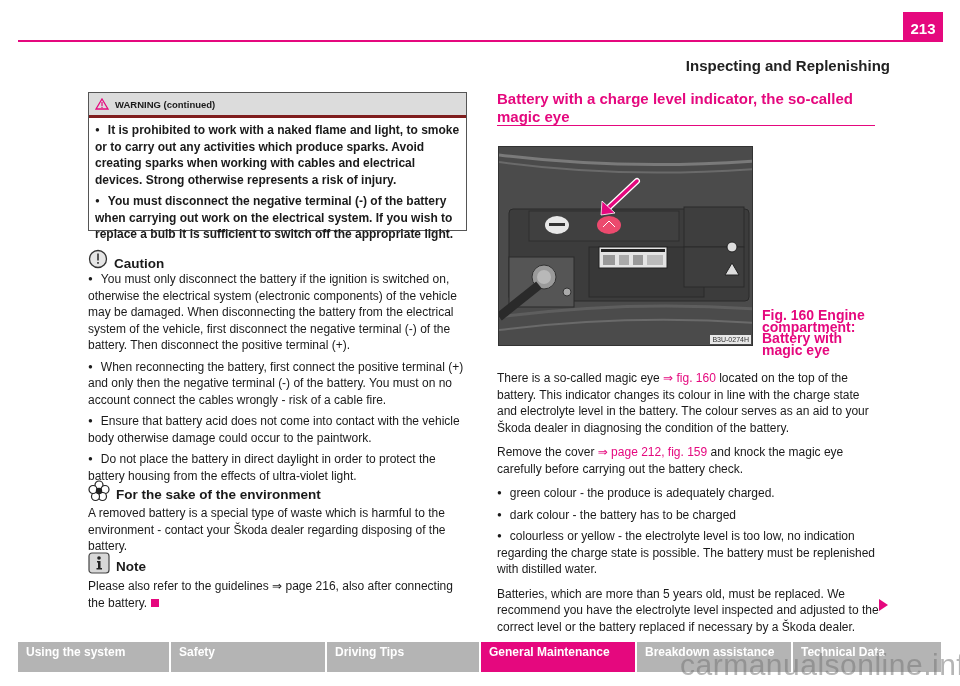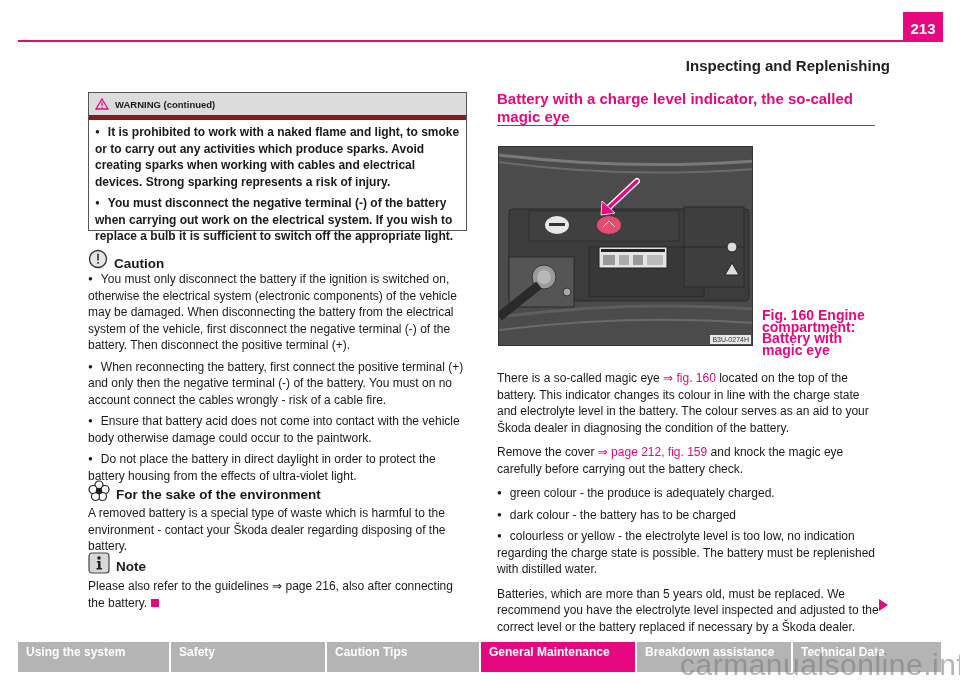--- a/index.html
+++ b/index.html
@@ -2,21 +2,21 @@
 <html><head>
 <meta charset="utf-8">
 <style>
   html, body { margin:0; padding:0; }
   body { width:960px; height:686px; position:relative; background:#ffffff; font-family:"Liberation Sans", sans-serif; color:#1a1a1a; overflow:hidden; }
   .header-title { position:absolute; left:620px; top:21px; width:270px; text-align:right; font-weight:bold; font-size:15px; color:#222;margin-top:36px; }
   .page-num { position:absolute; left:903px; top:12px; width:40px; height:28px; background:#e5087e; color:#fff; font-weight:bold; font-size:15px; text-align:center; line-height:33px; }
   .header-rule { position:absolute; left:18px; top:40px; width:925px; height:2px; background:#e5087e; }
 
   .warning-box { position:absolute; left:88px; top:92px; width:379px; height:139px; border:1px solid #555; box-sizing:border-box; }
-  .warning-head { height:22px; background:#dcdcdc; border-bottom:5px solid #7f1d1d; display:flex; align-items:center; padding-left:6px; font-size:9.5px; font-weight:bold; }
+  .warning-head { height:22px; background:#dcdcdc; border-bottom:3px solid #7f1d1d; display:flex; align-items:center; padding-left:6px; font-size:9.5px; font-weight:bold; }
   .warning-head svg { margin-right:6px; }
   .warning-body { padding:4px 6px; font-size:12px; font-weight:bold; line-height:16.5px; }
   .warning-body p { margin:0 0 5px 0; }
 
   .sec-head { position:absolute; display:flex; align-items:center; font-weight:bold; font-size:13.5px; }
   .sec-head .ic { margin-right:6px; }
   .body-text { position:absolute; font-size:12px; line-height:16.5px; }
   .body-text p { margin:0 0 5px 0; }
   .bullet::before { content:"\25CF"; font-size:8px; vertical-align:2px; margin-right:8px; }
   .pink { color:#e5087e; }
@@ -46,21 +46,21 @@
 <div class="warning-box">
   <div class="warning-head">
     <svg width="14" height="12" viewBox="0 0 14 12">
         <path d="M7 1 L13 11 L1 11 Z" fill="none" stroke="#e5087e" stroke-width="1.3"></path>
         <rect x="6.4" y="4" width="1.2" height="4" fill="#e5087e"></rect>
         <rect x="6.4" y="8.8" width="1.2" height="1.2" fill="#e5087e"></rect>
       </svg>
     <span>WARNING (continued)</span>
   </div>
   <div class="warning-body">
-    <p class="bullet">It is prohibited to work with a naked flame and light, to smoke or to carry out any activities which produce sparks. Avoid creating sparks when working with cables and electrical devices.  Strong sparking represents a risk of injury.</p>
+    <p class="bullet">It is prohibited to work with a naked flame and light, to smoke or to carry out any activities which produce sparks. Avoid creating sparks when working with cables and electrical devices.  Strong otherwise represents a risk of injury.</p>
     <p class="bullet">You must disconnect the negative terminal (-) of the battery when carrying out work on the electrical system. If you wish to replace a bulb it is sufficient to switch off the appropriate light.</p>
   </div>
 </div>
 
 <div class="sec-head" style="left:88px; top:246px;">
   <svg class="ic" width="20" height="20" viewBox="0 0 20 20">
       <circle cx="10" cy="10" r="8.5" fill="#e6e6e6" stroke="#333" stroke-width="1.3"></circle>
       <rect x="9.2" y="4.5" width="1.6" height="7" fill="#333"></rect>
       <rect x="9.2" y="13" width="1.6" height="1.8" fill="#333"></rect>
     </svg>
@@ -147,18 +147,18 @@
   <p class="bullet">dark colour - the battery has to be charged</p>
   <p class="bullet">colourless or yellow - the electrolyte level is too low, no indication regarding the charge state is possible. The battery must be replenished with distilled water.</p>
   <p style="margin-top:8px;">Batteries, which are more than 5 years old, must be replaced. We recommend you have the electrolyte level inspected and adjusted to the correct level or the battery replaced if necessary by a Škoda dealer.</p>
 </div>
 
 <div class="cont-arrow"></div>
 
 <div class="footer">
   <div class="tab" style="width:151px; ">Using the system</div>
   <div class="tab" style="width:154px;">Safety</div>
-  <div class="tab" style="width:152px;">Caution Tips</div>
+  <div class="tab" style="width:152px;">Driving Tips</div>
   <div class="tab active" style="width:154px;">General Maintenance</div>
   <div class="tab" style="width:154px;">Breakdown assistance</div>
   <div class="tab" style="width:148px; margin-right:0;">Technical Data</div>
 </div>
 <div class="watermark">carmanualsonline.info</div>
 
 </body></html>

